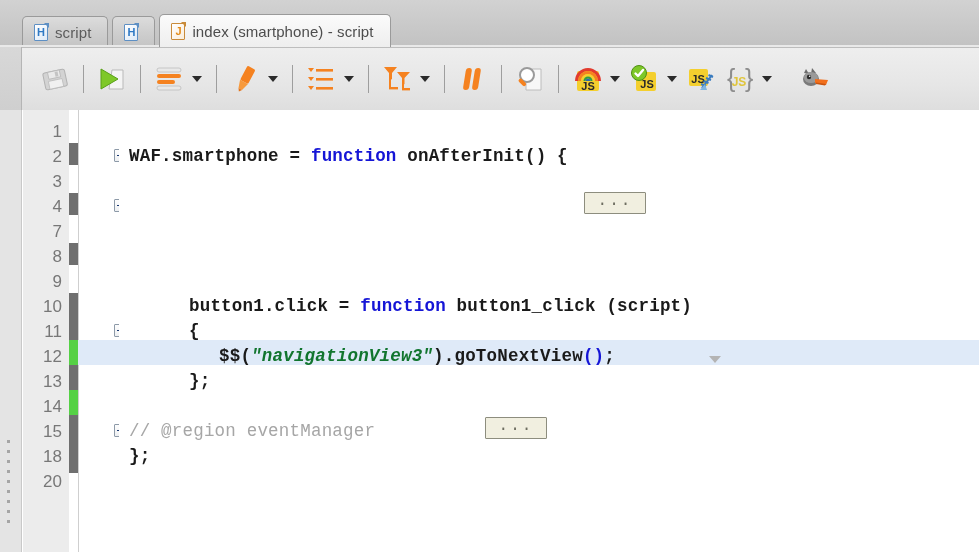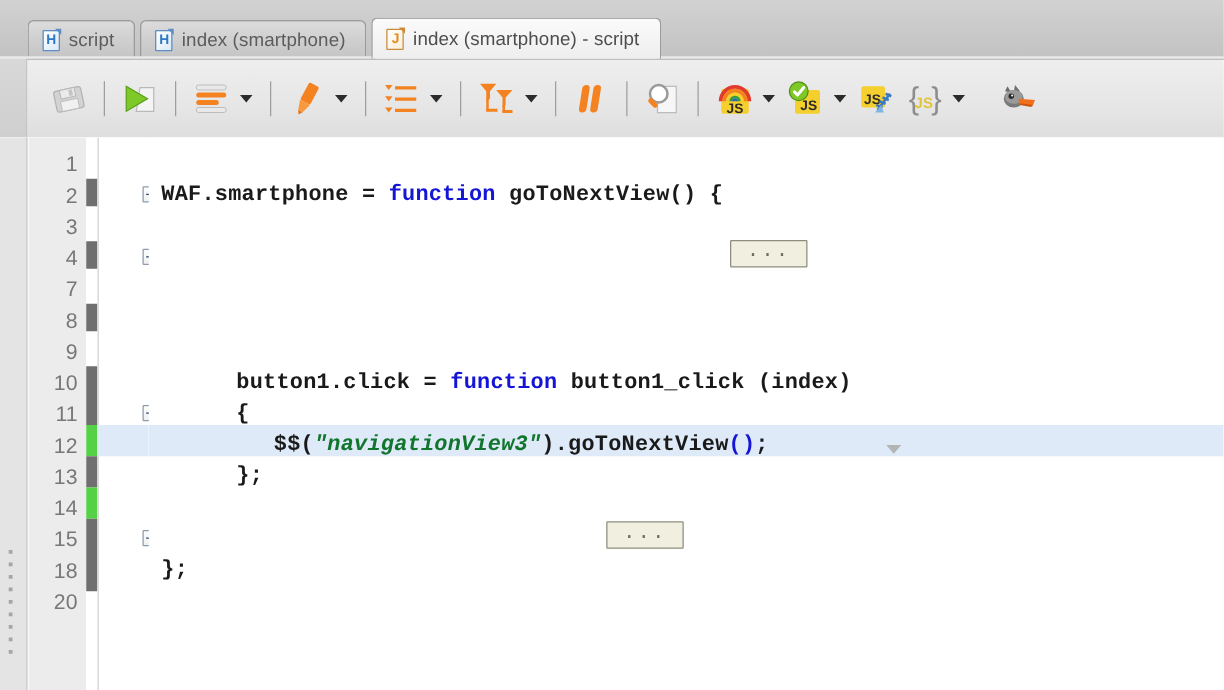--- a/index.html
+++ b/index.html
@@ -316,21 +316,20 @@
         <span class="letter">H</span>
       </span>
       <span class="tab-label">script</span>
     </div>
     <div class="tab">
       <span class="doc-ico html">
         <span class="page"></span>
           <span class="fold"></span>
         <span class="letter">H</span>
       </span>
-      <span class="tab-label">index (smartphone)</span>
     </div>
     <div class="tab active">
       <span class="doc-ico js">
         <span class="page"></span>
           <span class="fold"></span>
         <span class="letter">J</span>
       </span>
       <span class="tab-label">index (smartphone) - script</span>
     </div>
   </div>
@@ -583,34 +582,35 @@
       <div class="fold-box plus" style="left:35px; top:89px"></div>
       <div class="fold-box" style="left:35px; top:214px"></div>
       <div class="fold-box plus" style="left:35px; top:314px"></div>
     </div>
 
     <div class="hl-row-gutter" style="top:230px"></div>
 
     <div class="code-area">
       <div class="hl-row" style="top:230px"></div>
 
-      <div class="code-line" style="top:38px; left:10px"><span class="bold">WAF.smartphone = </span><span class="kw">function</span><span class="bold"> goToNextView() {</span></div>
+      <div class="code-line" style="top:38px; left:10px"><span class="bold">WAF.smartphone = </span><span class="kw">function</span><span class="bold"> onAfterInit() {</span></div>
 
       <div class="region-dots" style="top:82px; left:465px">...</div>
 
 
-      <div class="code-line" style="top:188px; left:70px"><span class="bold">button1.click = </span><span class="kw">function</span><span class="bold"> button1_click (index)</span></div>
+      <div class="code-line" style="top:188px; left:70px"><span class="bold">button1.click = </span><span class="kw">function</span><span class="bold"> button1_click (script)</span></div>
 
       <div class="code-line bold" style="top:213px; left:70px">{</div>
 
       <div class="code-line" style="top:238px; left:100px"><span class="bold">$$(</span><span class="str">"navigationView3"</span><span class="bold">).goToNextView</span><span class="punct-b">()</span><span class="bold">;</span></div>
       <div class="caret-tri" style="top:246px; left:590px"></div>
 
       <div class="code-line bold" style="top:263px; left:70px">};</div>
 
+      <div class="code-line cmt" style="top:313px; left:10px">// @region eventManager</div>
       <div class="region-dots" style="top:307px; left:366px">...</div>
 
       <div class="code-line bold" style="top:338px; left:10px">};</div>
     </div>
 
   </div>
 
 </div>
 
 </body></html>

